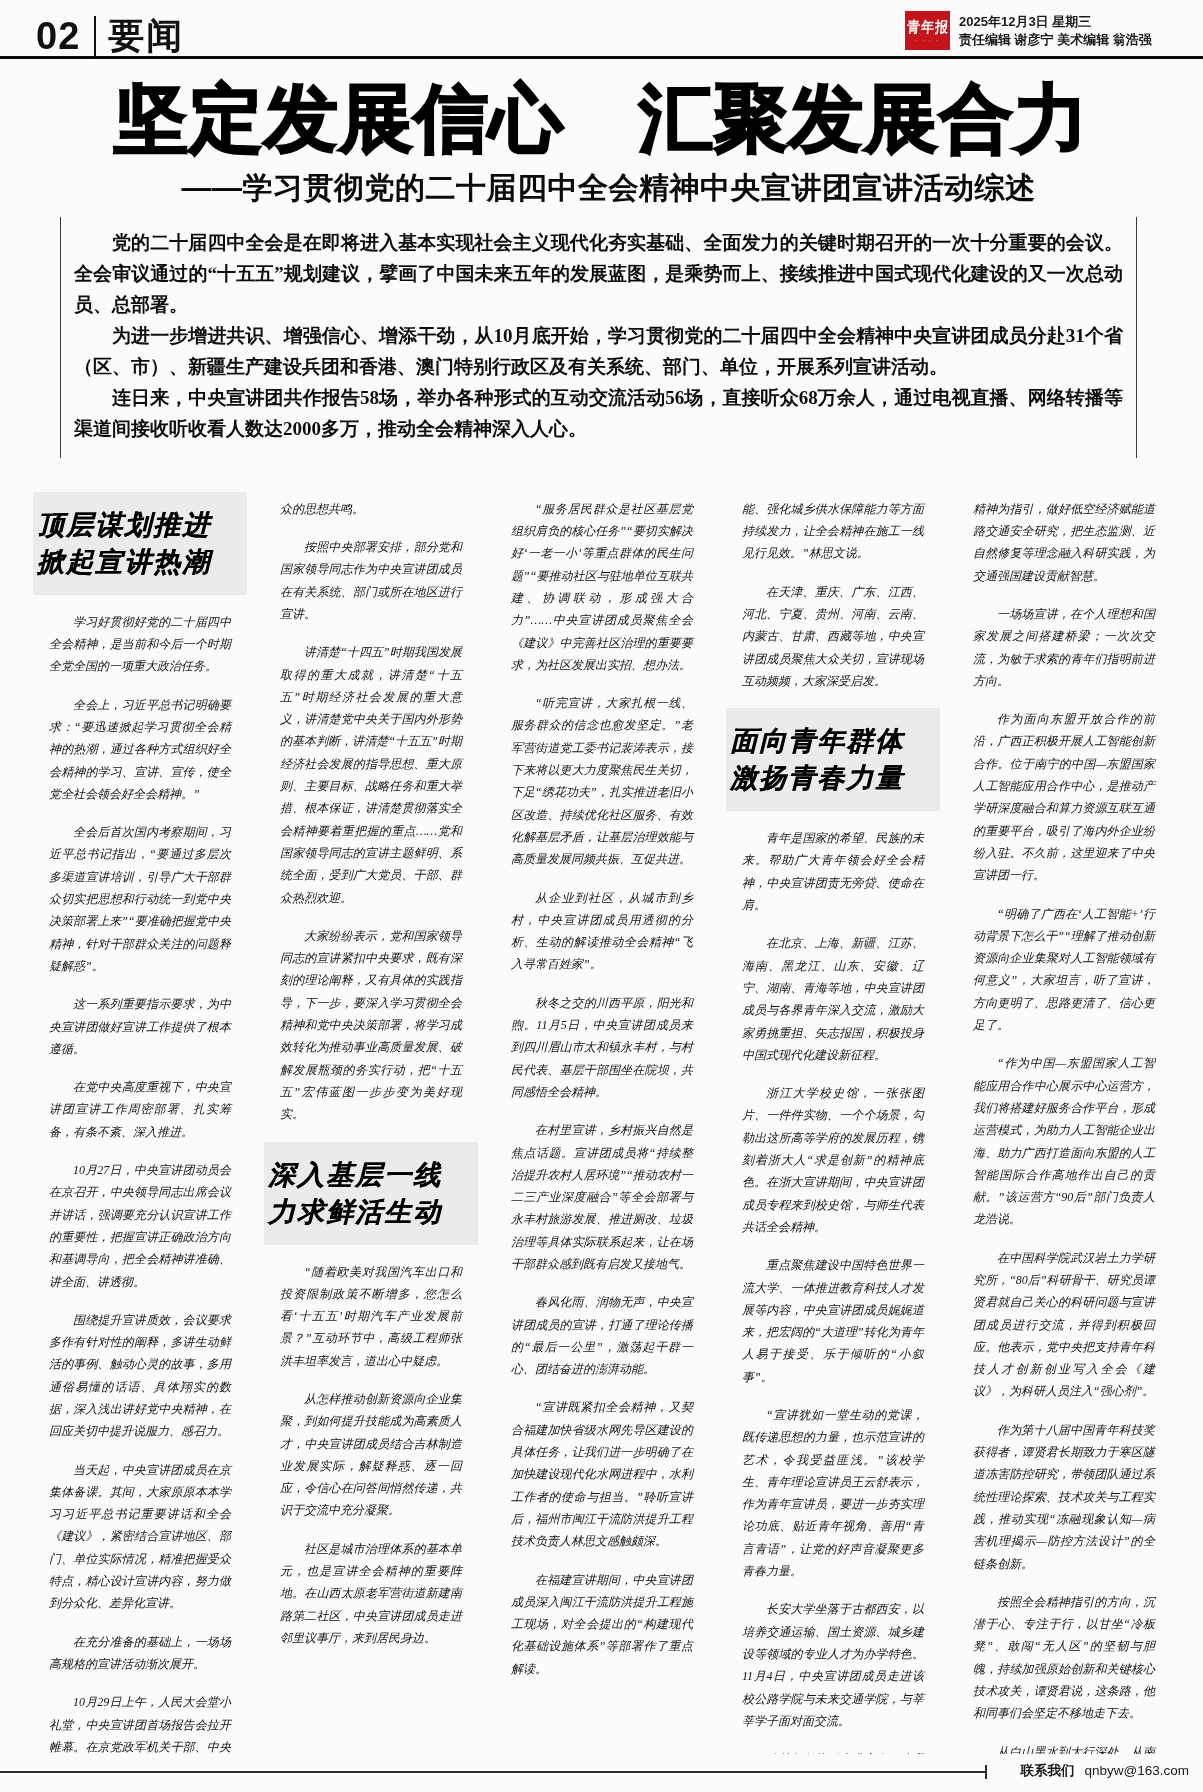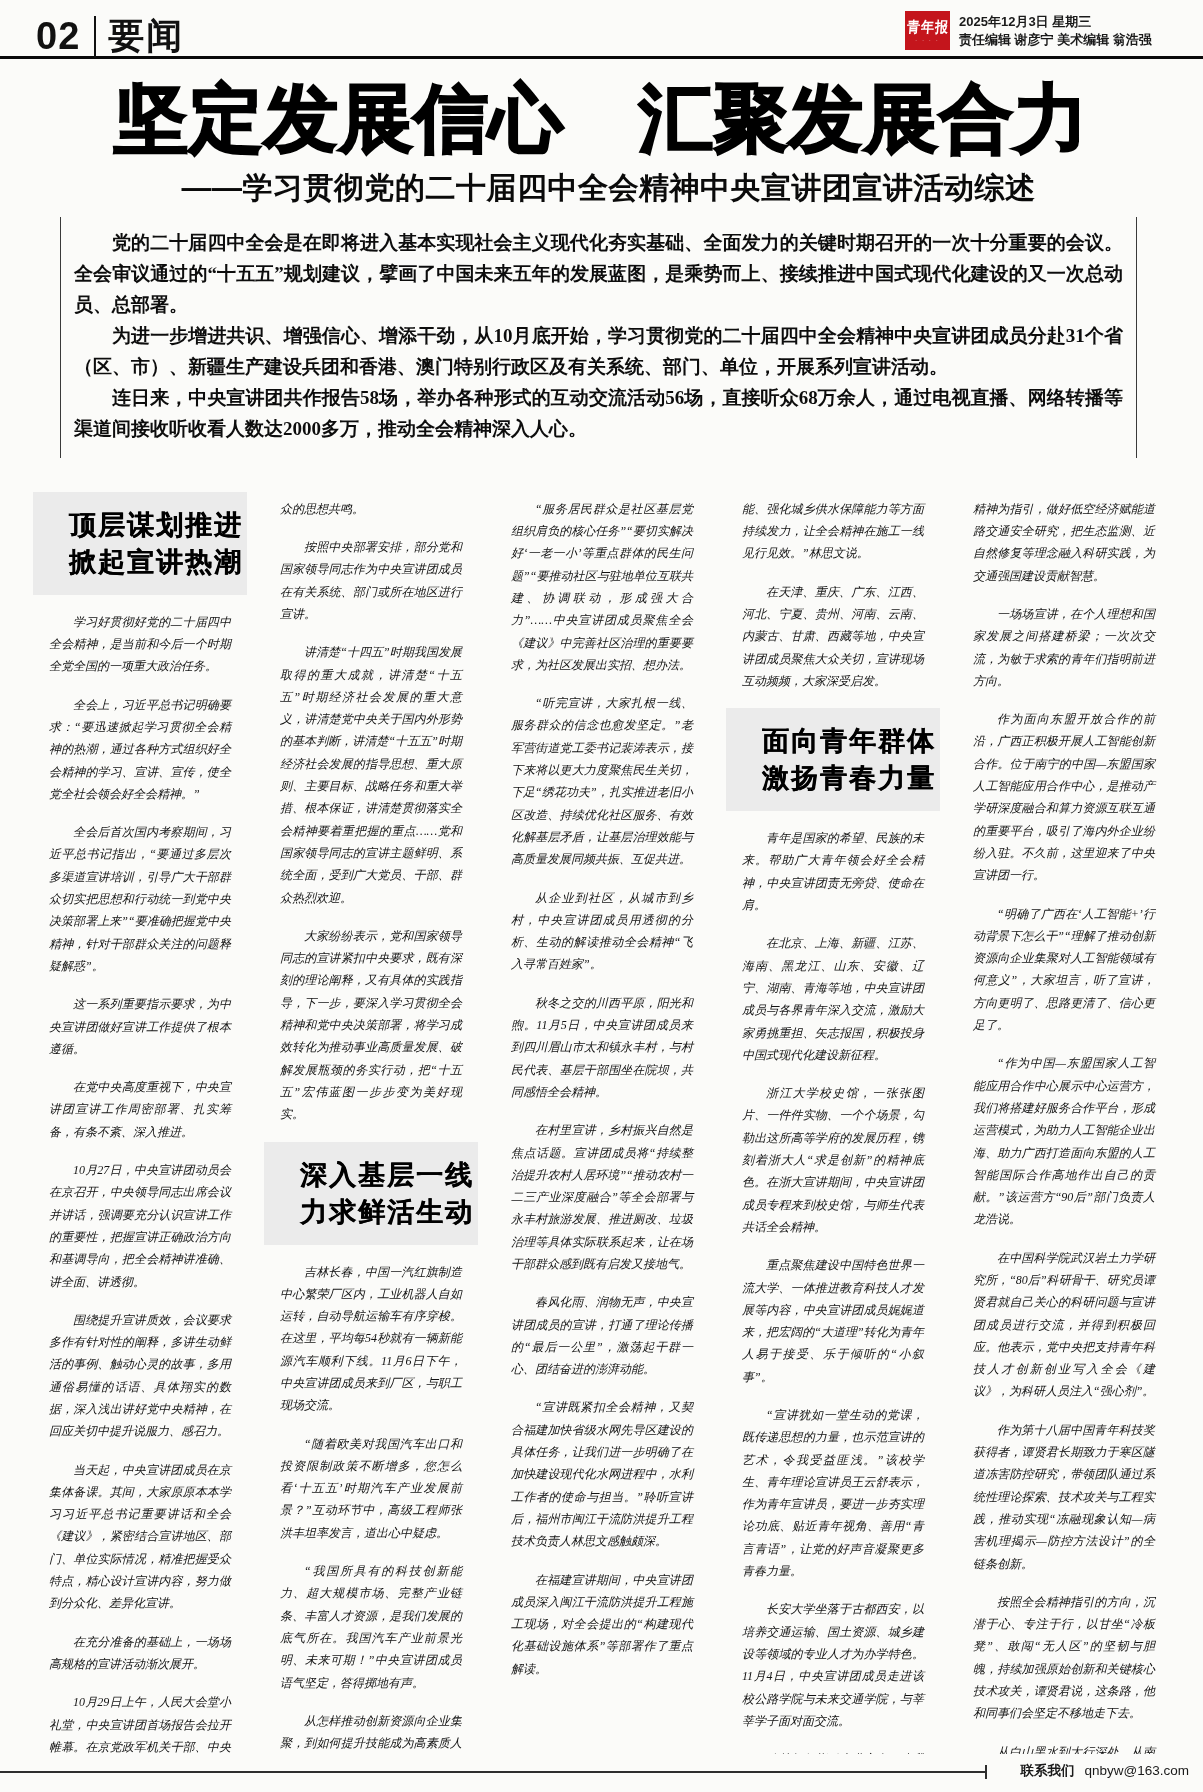--- a/index.html
+++ b/index.html
@@ -51,21 +51,21 @@
   .article-columns{
     display:flex;gap:17px;margin:24px 32px 0 33px;height:1272px;overflow:hidden;
   }
   .col{flex:1 1 0;overflow:hidden;}
   .body-p{
     margin:16px;font-size:12px;line-height:22.3px;
     text-align:justify;text-indent:2em;color:#121212;font-style:italic;
   }
   .body-p.cont{text-indent:0;}
   .sec-head{
-    background:#ebebeb;margin:10px 0 12px;padding:15px 4px 14px;text-align:right;
+    background:#ebebeb;margin:10px 0 12px;padding:15px 4px 14px;text-align:left;font-style:italic;
   }
   .sec-head-text{
     font-size:27px;font-weight:900;line-height:37px;white-space:pre-line;
     letter-spacing:2px;color:#000;text-shadow:.6px 0 0 #000;
   }
   
   .page-footer{position:absolute;left:0;right:0;bottom:8px;height:24px;}
   .footer-rule{position:absolute;left:0;top:11px;width:986px;border-top:2px solid #2e2e2e;}
   .footer-tick{position:absolute;left:985px;top:5px;height:14px;border-left:2px solid #2e2e2e;}
   .footer-contact{
@@ -125,23 +125,21 @@
     </div>
     <div class="col">
       <p class="body-p cont">众的思想共鸣。</p>
       <p class="body-p">按照中央部署安排，部分党和国家领导同志作为中央宣讲团成员在有关系统、部门或所在地区进行宣讲。</p>
       <p class="body-p">讲清楚“十四五”时期我国发展取得的重大成就，讲清楚“十五五”时期经济社会发展的重大意义，讲清楚党中央关于国内外形势的基本判断，讲清楚“十五五”时期经济社会发展的指导思想、重大原则、主要目标、战略任务和重大举措、根本保证，讲清楚贯彻落实全会精神要着重把握的重点……党和国家领导同志的宣讲主题鲜明、系统全面，受到广大党员、干部、群众热烈欢迎。</p>
       <p class="body-p">大家纷纷表示，党和国家领导同志的宣讲紧扣中央要求，既有深刻的理论阐释，又有具体的实践指导，下一步，要深入学习贯彻全会精神和党中央决策部署，将学习成效转化为推动事业高质量发展、破解发展瓶颈的务实行动，把“十五五”宏伟蓝图一步步变为美好现实。</p>
       <div class="sec-head">
         <div class="sec-head-text">深入基层一线
 力求鲜活生动</div>
       </div>
-      <p class="body-p">吉林长春，中国一汽红旗制造中心繁荣厂区内，工业机器人自如运转，自动导航运输车有序穿梭。在这里，平均每54秒就有一辆新能源汽车顺利下线。11月6日下午，中央宣讲团成员来到厂区，与职工现场交流。</p>
       <p class="body-p">“随着欧美对我国汽车出口和投资限制政策不断增多，您怎么看‘十五五’时期汽车产业发展前景？”互动环节中，高级工程师张洪丰坦率发言，道出心中疑虑。</p>
-      <p class="body-p">“我国所具有的科技创新能力、超大规模市场、完整产业链条、丰富人才资源，是我们发展的底气所在。我国汽车产业前景光明、未来可期！”中央宣讲团成员语气坚定，答得掷地有声。</p>
       <p class="body-p">从怎样推动创新资源向企业集聚，到如何提升技能成为高素质人才，中央宣讲团成员结合吉林制造业发展实际，解疑释惑、逐一回应，令信心在问答间悄然传递，共识于交流中充分凝聚。</p>
       <p class="body-p">社区是城市治理体系的基本单元，也是宣讲全会精神的重要阵地。在山西太原老军营街道新建南路第二社区，中央宣讲团成员走进邻里议事厅，来到居民身边。</p>
     </div>
     <div class="col">
       <p class="body-p">“服务居民群众是社区基层党组织肩负的核心任务”“要切实解决好‘一老一小’等重点群体的民生问题”“要推动社区与驻地单位互联共建、协调联动，形成强大合力”……中央宣讲团成员聚焦全会《建议》中完善社区治理的重要要求，为社区发展出实招、想办法。</p>
       <p class="body-p">“听完宣讲，大家扎根一线、服务群众的信念也愈发坚定。”老军营街道党工委书记裴涛表示，接下来将以更大力度聚焦民生关切，下足“绣花功夫”，扎实推进老旧小区改造、持续优化社区服务、有效化解基层矛盾，让基层治理效能与高质量发展同频共振、互促共进。</p>
       <p class="body-p">从企业到社区，从城市到乡村，中央宣讲团成员用透彻的分析、生动的解读推动全会精神“飞入寻常百姓家”。</p>
       <p class="body-p">秋冬之交的川西平原，阳光和煦。11月5日，中央宣讲团成员来到四川眉山市太和镇永丰村，与村民代表、基层干部围坐在院坝，共同感悟全会精神。</p>
       <p class="body-p">在村里宣讲，乡村振兴自然是焦点话题。宣讲团成员将“持续整治提升农村人居环境”“推动农村一二三产业深度融合”等全会部署与永丰村旅游发展、推进厕改、垃圾治理等具体实际联系起来，让在场干部群众感到既有启发又接地气。</p>
       <p class="body-p">春风化雨、润物无声，中央宣讲团成员的宣讲，打通了理论传播的“最后一公里”，激荡起干群一心、团结奋进的澎湃动能。</p>

